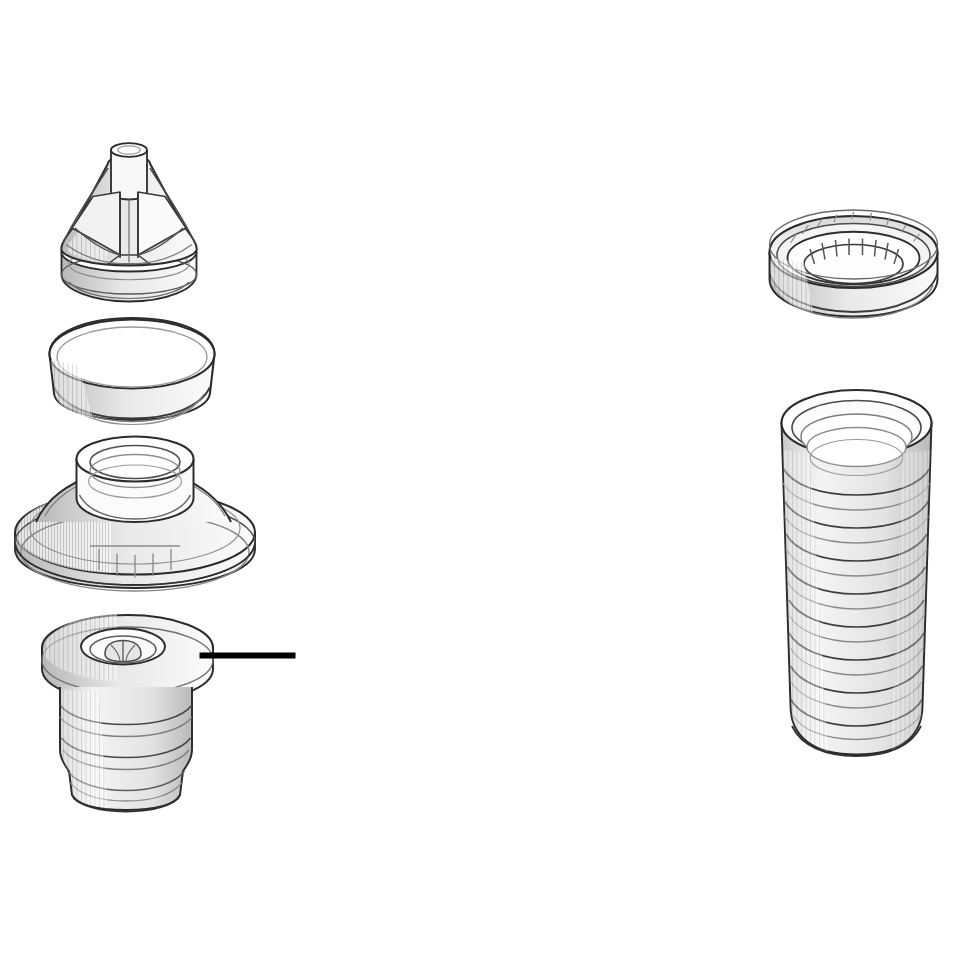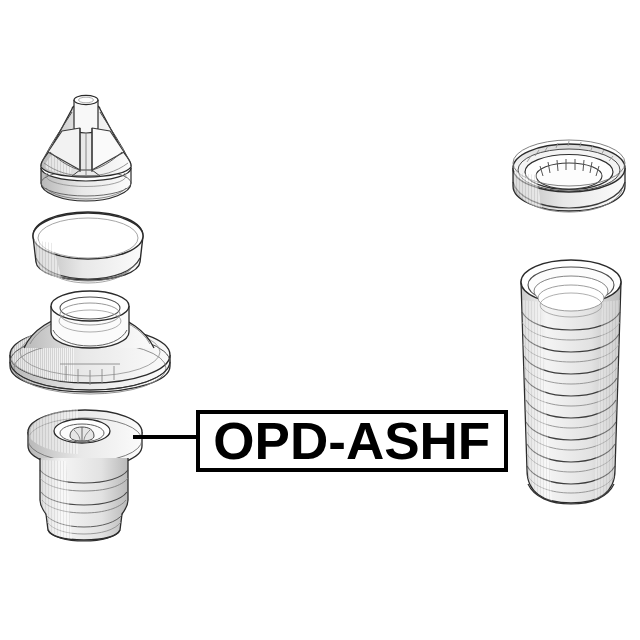--- a/index.html
+++ b/index.html
@@ -310,17 +310,14 @@
       <path d="M528,484 C534,497 550,504 571,504 C592,504 608,497 614,484" stroke="#2f2f2f" stroke-width="1.2" fill="none"></path>
 
       <path d="M522,300 L528,478 C531,489 540,497 552,501 L540,302 Z" fill="url(#hatchFine)" stroke="none" opacity="0.38"></path>
 
       <path d="M620,300 L614,478 C611,489 604,496 594,500 L602,302 Z" fill="url(#hatchFine)" stroke="none" opacity="0.3"></path>
     </g>
   </svg>
 
   <div id="leader-line"></div>
 
-  <div id="callout-box">
-    <span id="callout-text">OPD-ASHF</span>
-  </div>
 
 </div>
 
 </body></html>

